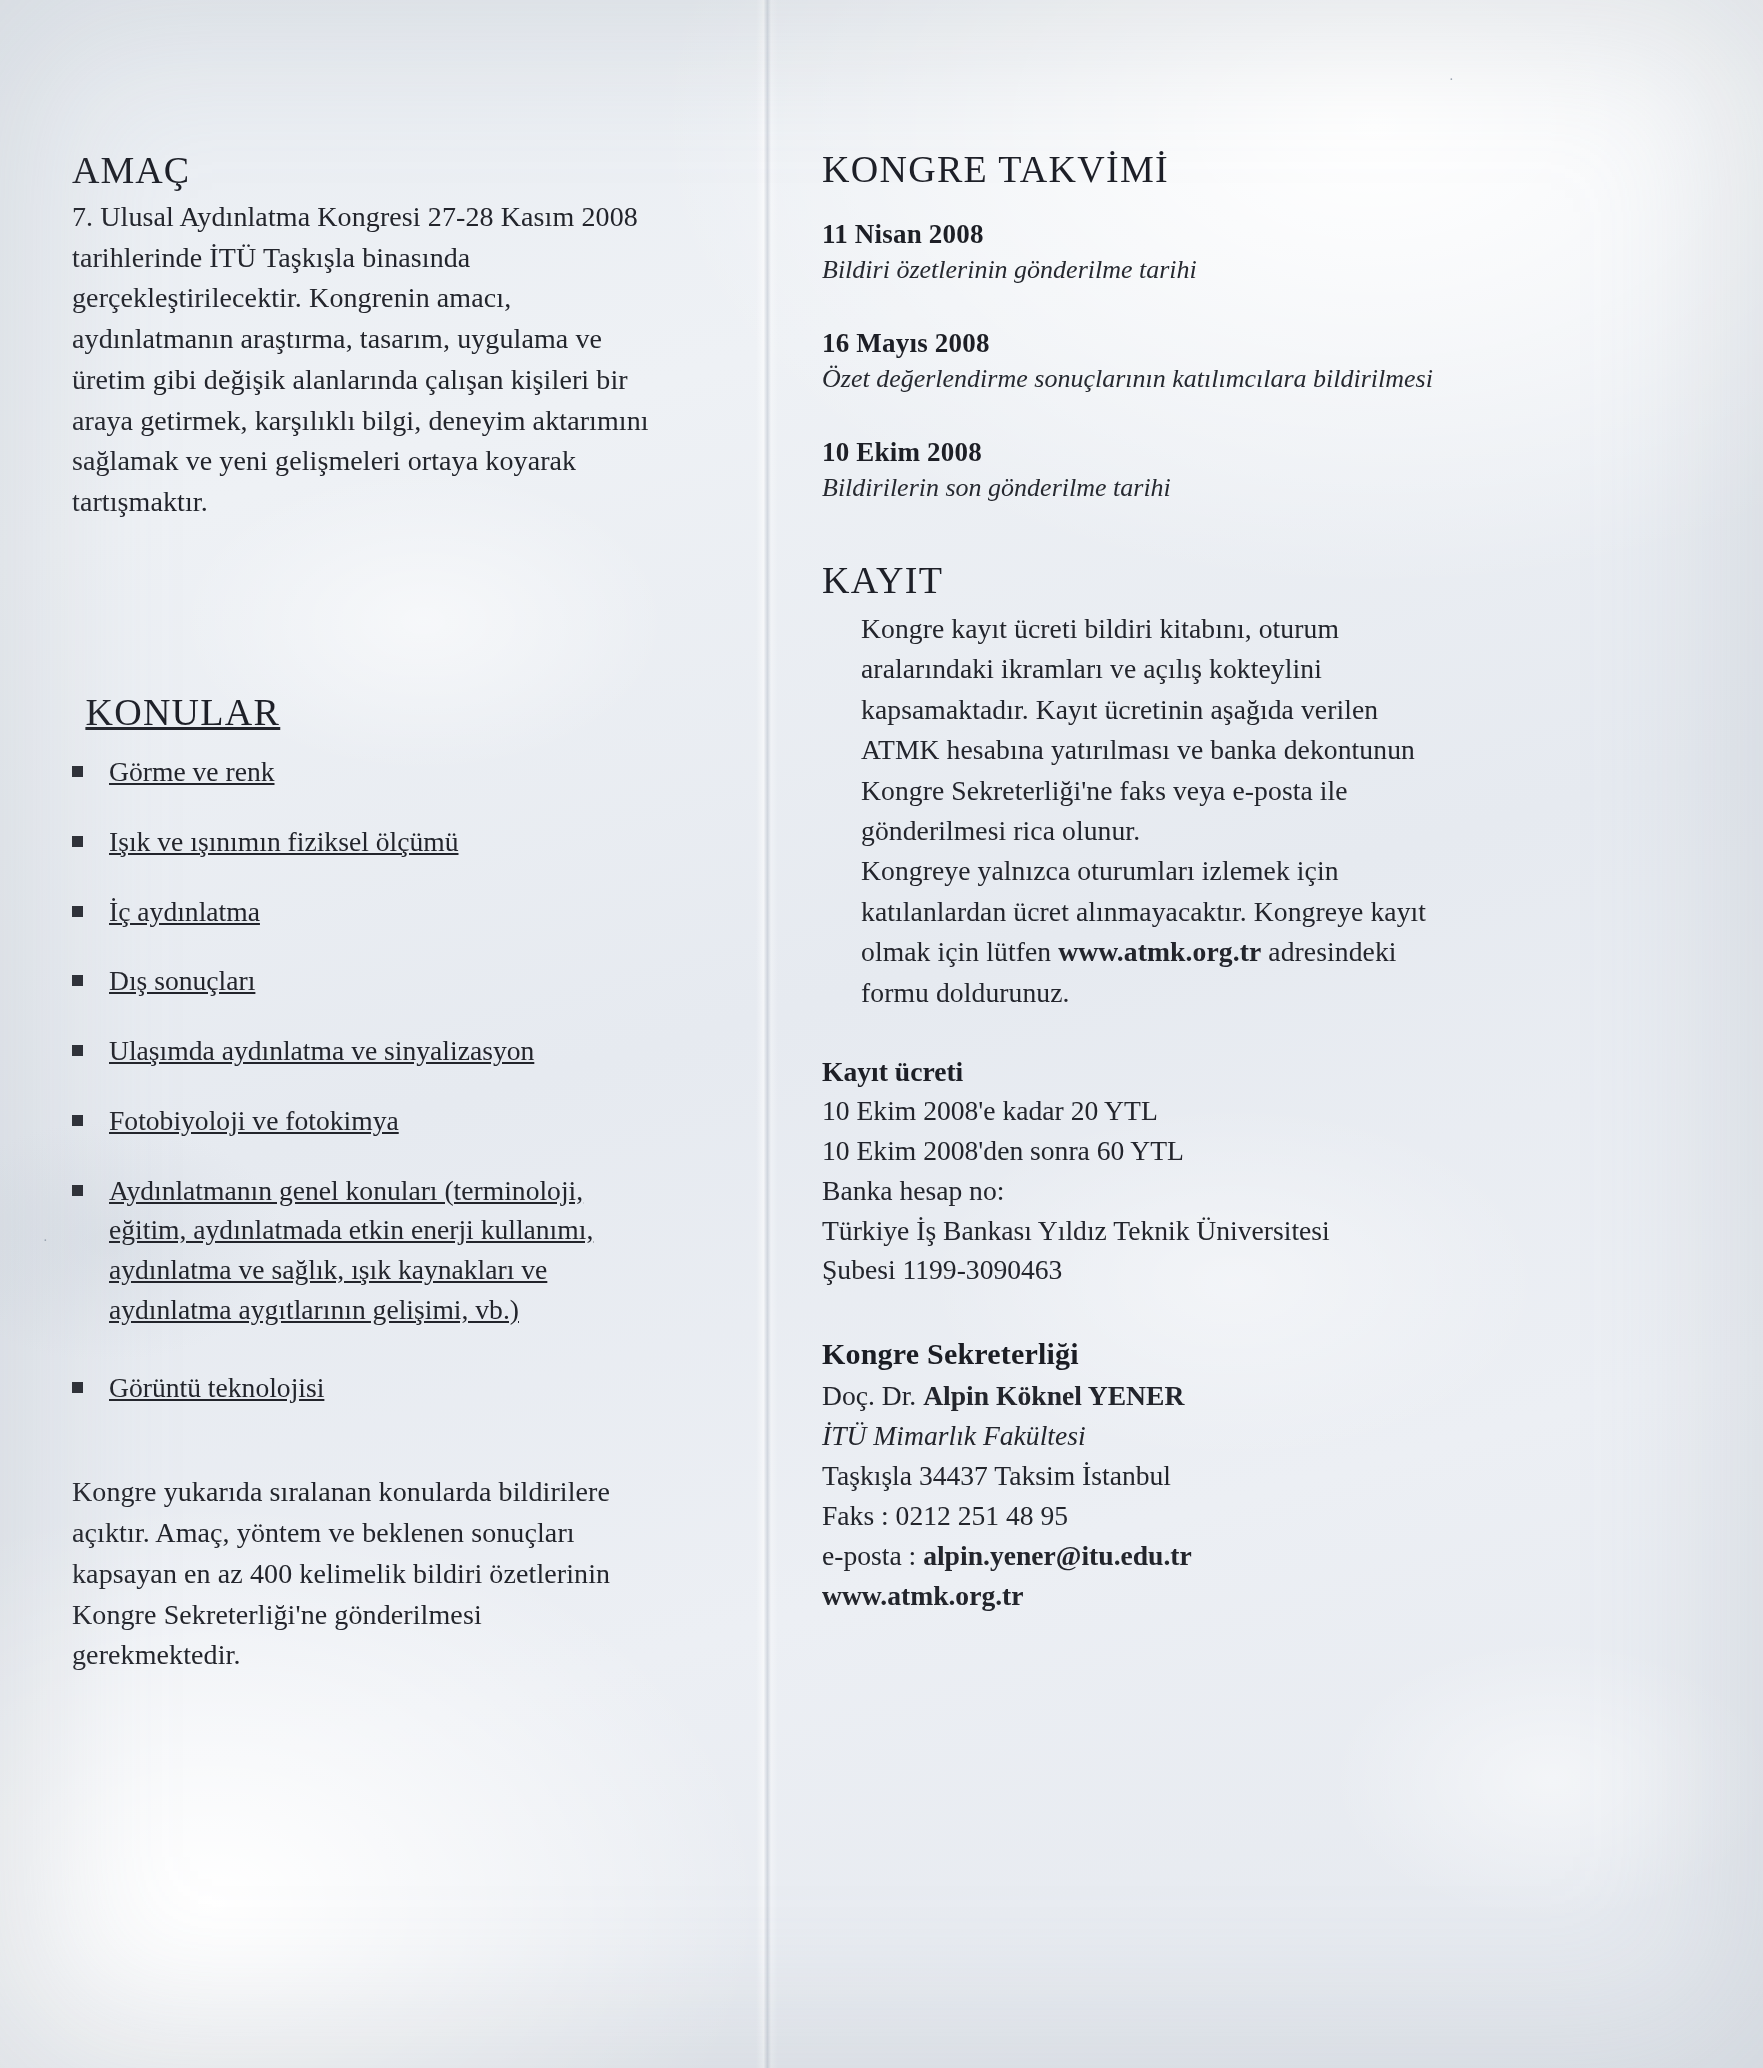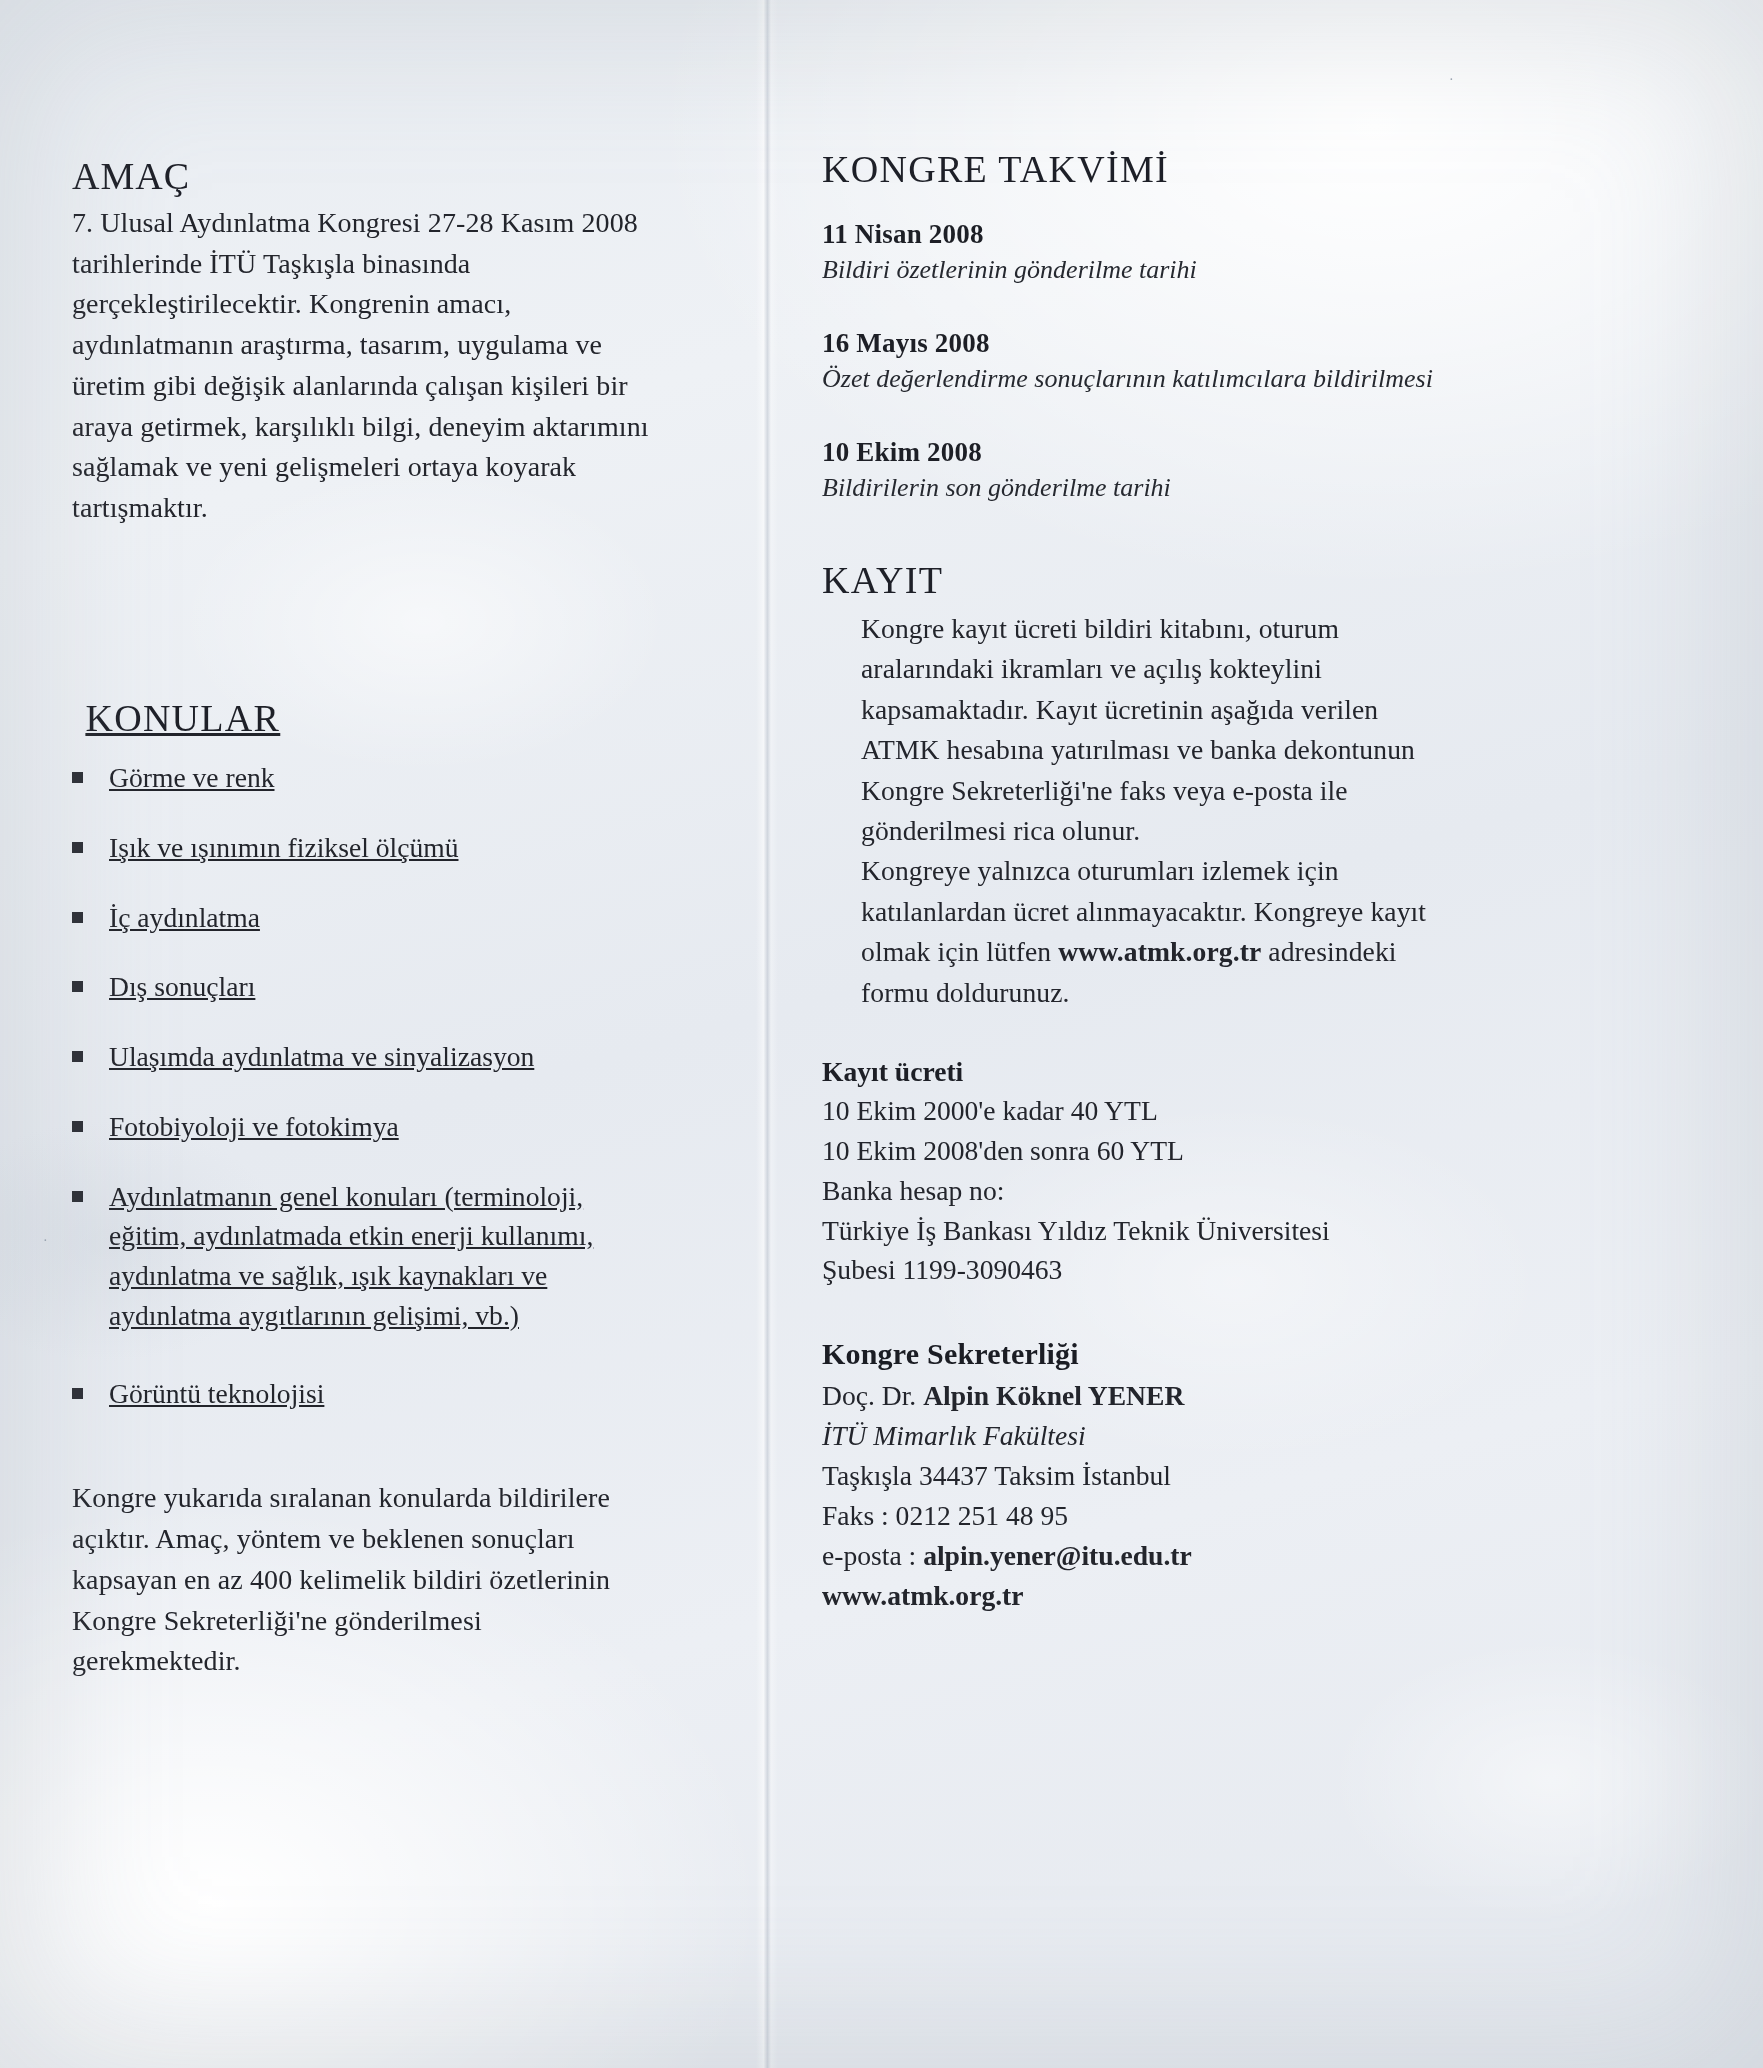--- a/index.html
+++ b/index.html
@@ -67,21 +67,21 @@
   }
 
   .columns {
     position: absolute;
     inset: 0;
   }
 
   .col-left {
     position: absolute;
     left: 72px;
-    top: 154px;
+    top: 148px;
     width: 584px;
   }
 
   .col-right {
     position: absolute;
     left: 822px;
     top: 147px;
     width: 626px;
   }
 
@@ -331,21 +331,21 @@
       <section class="kayit-block">
         <h1 class="section-title tracked">KAYIT</h1>
 
         <p class="body">Kongre kayıt ücreti bildiri kitabını, oturum aralarındaki ikramları ve açılış kokteylini kapsamaktadır. Kayıt ücretinin aşağıda verilen ATMK hesabına yatırılması ve banka dekontunun Kongre Sekreterliği'ne faks veya e-posta ile gönderilmesi rica olunur.</p>
 
         <p class="body"><span>Kongreye yalnızca oturumları izlemek için katılanlardan ücret alınmayacaktır. Kongreye kayıt olmak için lütfen </span><strong>www.atmk.org.tr</strong><span> adresindeki formu doldurunuz.</span></p>
       </section>
 
       <section class="fee-block">
         <div class="fee-head">Kayıt ücreti</div>
-        <div class="fee-line">10 Ekim 2000'e kadar 40 YTL</div>
+        <div class="fee-line">10 Ekim 2008'e kadar 20 YTL</div>
         <div class="fee-line">10 Ekim 2008'den sonra 60 YTL</div>
         <div class="fee-line">Banka hesap no:</div>
         <div class="fee-line">Türkiye İş Bankası Yıldız Teknik Üniversitesi</div>
         <div class="fee-line">Şubesi 1199-3090463</div>
       </section>
 
       <section class="secretariat-block">
         <div class="sec-head">Kongre Sekreterliği</div>
 
         <div class="sec-line"><span>Doç. Dr. </span><strong>Alpin Köknel YENER</strong></div>

